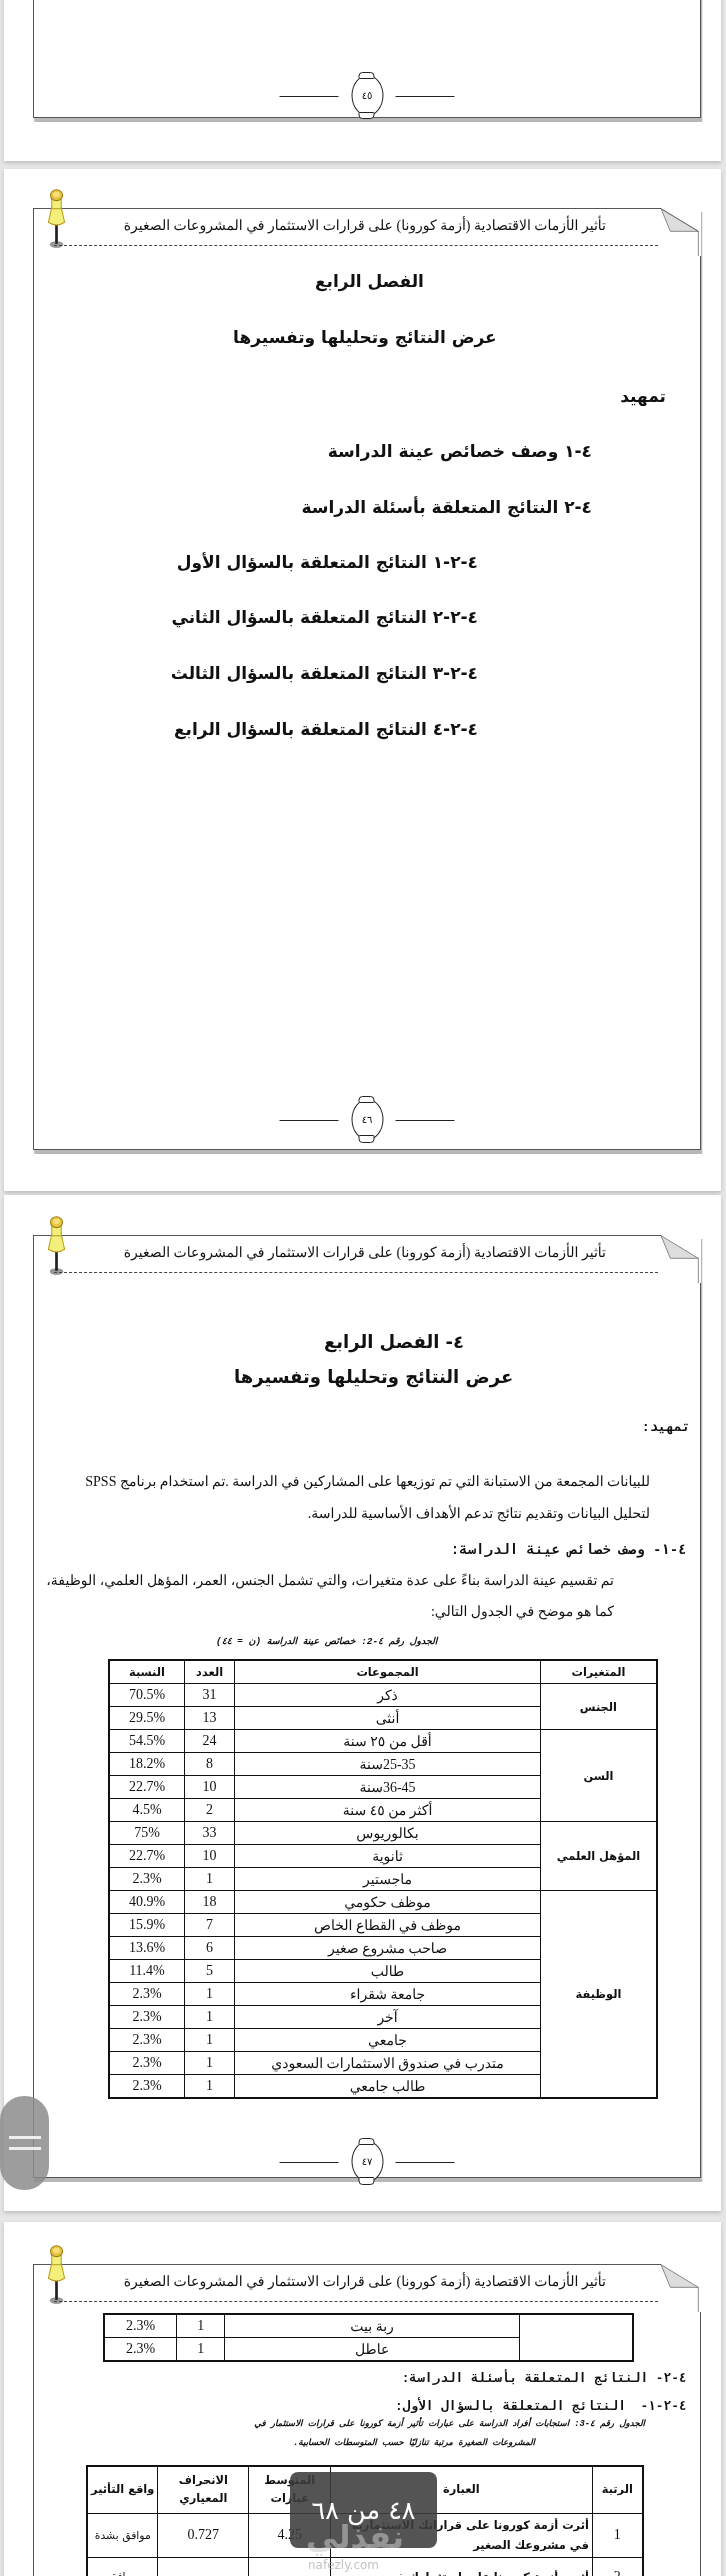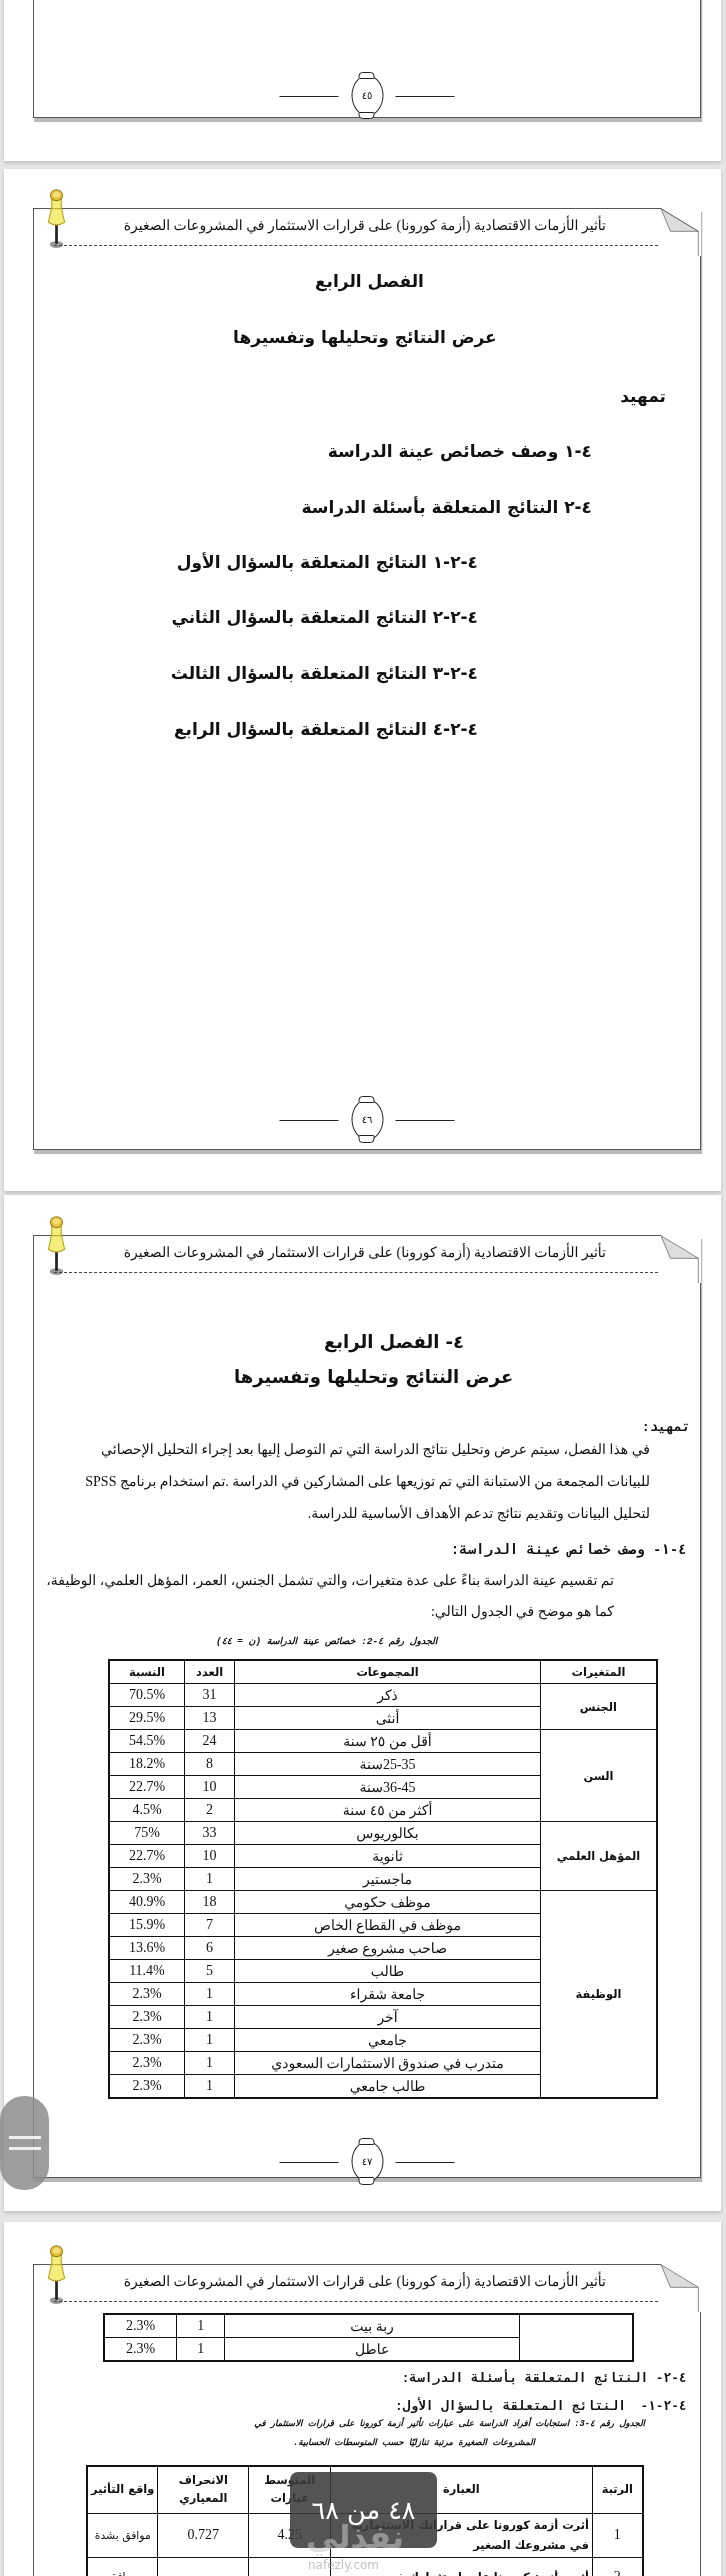--- a/index.html
+++ b/index.html
@@ -161,21 +161,20 @@
       <polygon points="0,1 56,35 14,35" fill="#ddd" stroke="#555" stroke-width="1"></polygon>
       <line x1="56" y1="35" x2="56" y2="72" stroke="#555"></line>
     </svg>
     <div class="header-title" style="top:8px;">تأثير الأزمات الاقتصادية (أزمة كورونا) على قرارات الاستثمار في المشروعات الصغيرة</div>
     <div class="header-rule" style="top:36px;"></div>
 
     <div class="toc-chapter" style="left:290px; top:95px; font-size:18px;">٤- الفصل الرابع</div>
     <div class="toc-chapter" style="left:200px; top:130px; font-size:18px;">عرض النتائج وتحليلها وتفسيرها</div>
 
     <div class="para bold-h" style="right:10px; top:176px; font-size:13.4px;">تمهيد:</div>
-    <div class="para" style="right:50px; top:198px;">في هذا الفصل، سيتم عرض وتحليل نتائج الدراسة التي تم التوصل إليها بعد إجراء التحليل الإحصائي</div>
     <div class="para" style="right:50px; top:230px;">للبيانات المجمعة من الاستبانة التي تم توزيعها على المشاركين في الدراسة .تم استخدام برنامج  SPSS</div>
     <div class="para" style="right:50px; top:262px;">لتحليل البيانات وتقديم نتائج تدعم الأهداف الأساسية للدراسة.</div>
 
     <div class="para bold-h" style="right:13.4px; top:298px; font-size:14px;">٤-١- وصف خصائص عينة الدراسة:</div>
     <div class="para" style="right:86px; top:329px;">تم تقسيم عينة الدراسة بناءً على عدة متغيرات، والتي تشمل الجنس، العمر، المؤهل العلمي، الوظيفة،</div>
     <div class="para" style="right:86px; top:360px;">كما هو موضح في الجدول التالي:</div>
 
     <div class="para bold-h" style="left:182px; top:390px; font-size:9.4px; font-style:italic;">الجدول رقم ٤-2:  خصائص عينة الدراسة (ن = ٤٤)</div>
 
     <table class="sample" id="sample-table" style="left:74px; top:423px; width:550px;">

